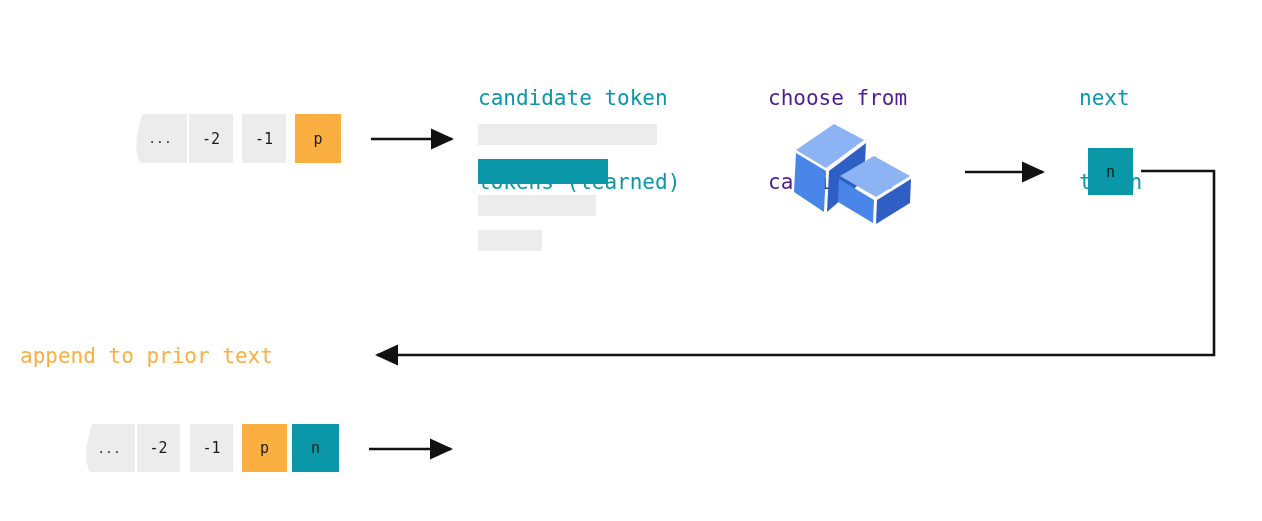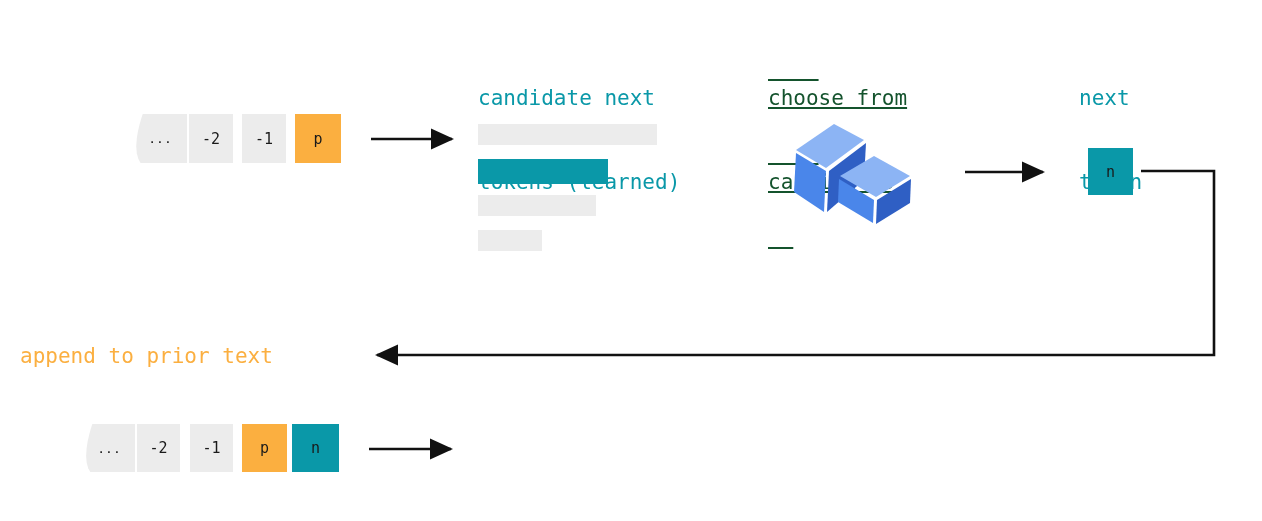--- a/index.html
+++ b/index.html
@@ -22,21 +22,21 @@
   
   .heading {
     font-family: "DejaVu Sans Mono", monospace;
     font-size: 21px;
     line-height: 28px;
     white-space: pre;
     letter-spacing: 0px;
   }
   .heading.orange { color: #fbaf40; }
   .heading.teal   { color: #0a98a8; }
-  .heading.blue   { color: #14532d; text-decoration: underline; }
+  .heading.blue   { color: #4c1d95; }
 
   
   .token-row { position: absolute; }
   .tok {
     position: absolute;
     font-family: "DejaVu Sans Mono", monospace;
     color: #1a1a1a;
     display: flex;
     align-items: center;
     justify-content: center;
@@ -75,21 +75,21 @@
 </style>
 </head>
 <body>
 
 <div id="canvas">
 
   <div class="abs heading orange" style="left:66px; top:28px; width:280px; text-align:center;">
   </div>
 
   <div class="abs heading teal" style="left:478px; top:28px; width:260px; text-align:left;">
-    <div>candidate next</div>
+    <div>candidate token</div>
     <div>tokens (learned)</div>
   </div>
 
   <div class="abs heading blue" style="left:768px; top:28px; width:220px; text-align:left;">
     <div>choose from</div>
     <div>candidates</div>
   </div>
 
   <div class="abs heading teal" style="left:1079px; top:28px; width:140px; text-align:left;">
     <div>next</div>

